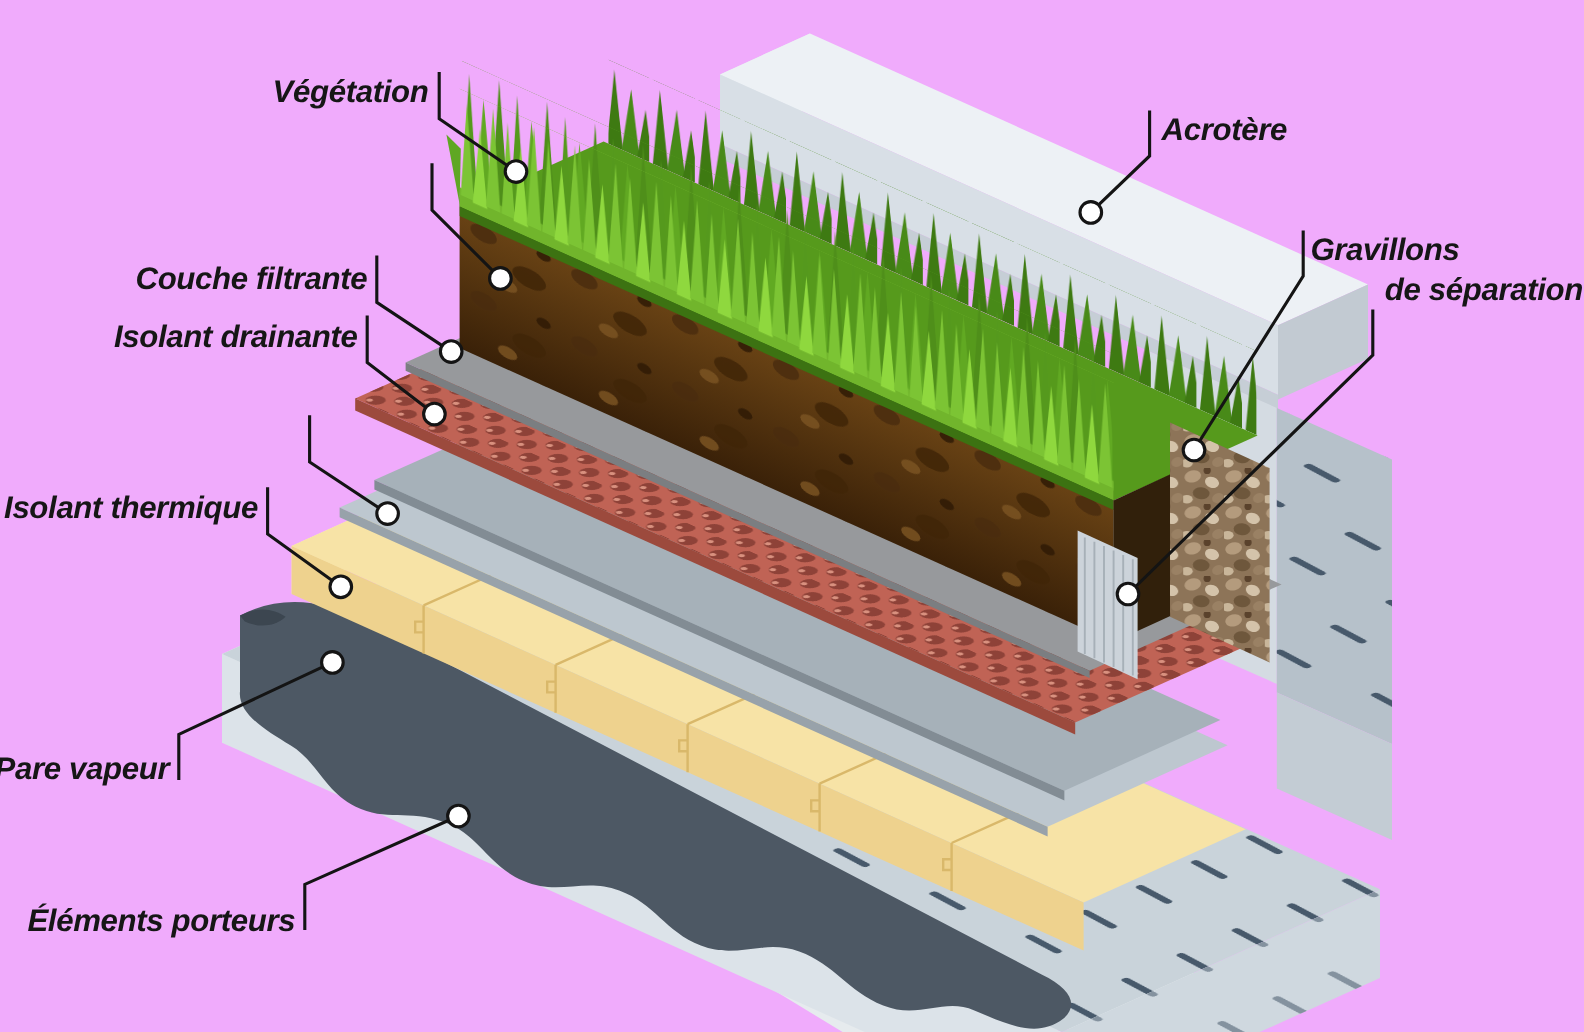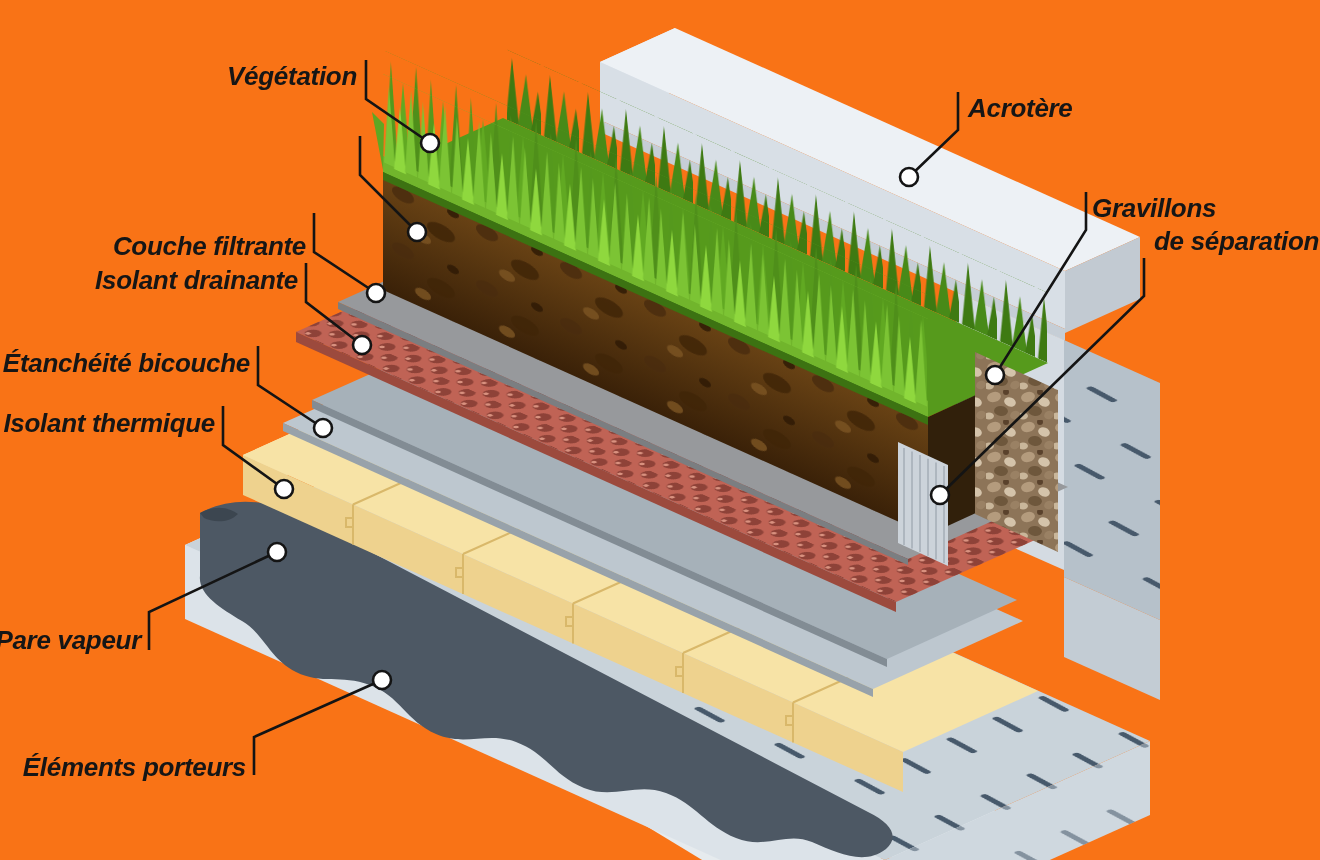--- a/index.html
+++ b/index.html
@@ -1,16 +1,16 @@
 <!DOCTYPE html>
 <html><head>
 <meta charset="utf-8">
 <style>
   html,body{margin:0;padding:0;background:#ffffff;}
-  .stage{position:relative;width:1320px;height:860px;background:#f97316;overflow:hidden;
+  .stage{position:relative;width:1320px;height:860px;background:#f0abfc;overflow:hidden;
          font-family:"Liberation Sans",sans-serif;}
   .stage svg{position:absolute;left:0;top:0;}
   .labels{position:absolute;left:0;top:0;width:100%;height:100%;pointer-events:none;}
   .lbl{position:absolute;font-style:italic;font-weight:700;font-size:26px;line-height:1.15;
        color:#161616;white-space:nowrap;letter-spacing:-0.3px;}
   .lbl.ra{text-align:right;}
   .lbl span{display:block;}
 </style>
 </head>
 <body>
@@ -211,28 +211,25 @@
       <path d="M1144,258 V296 L940,495"></path>
           <circle cx="940" cy="495" r="9" fill="#ffffff"></circle>
     </g>
   </g>
 </svg>
 
 <div class="labels">
   <div class="lbl ra" style="right:963px;top:62px">
         <span>Végétation</span>
       </div>
-  <div class="lbl ra" style="right:1014px;top:232px">
+  <div class="lbl ra" style="right:1014px;top:218px">
         <span>Couche filtrante</span>
       </div>
   <div class="lbl ra" style="right:1022px;top:266px">
         <span>Isolant drainante</span>
-      </div>
-  <div class="lbl ra" style="right:1070px;top:349px">
-        <span>Étanchéité bicouche</span>
       </div>
   <div class="lbl ra" style="right:1105px;top:409px">
         <span>Isolant thermique</span>
       </div>
   <div class="lbl ra" style="right:1179px;top:626px">
         <span>Pare vapeur</span>
       </div>
   <div class="lbl ra" style="right:1074px;top:753px">
         <span>Éléments porteurs</span>
       </div>

